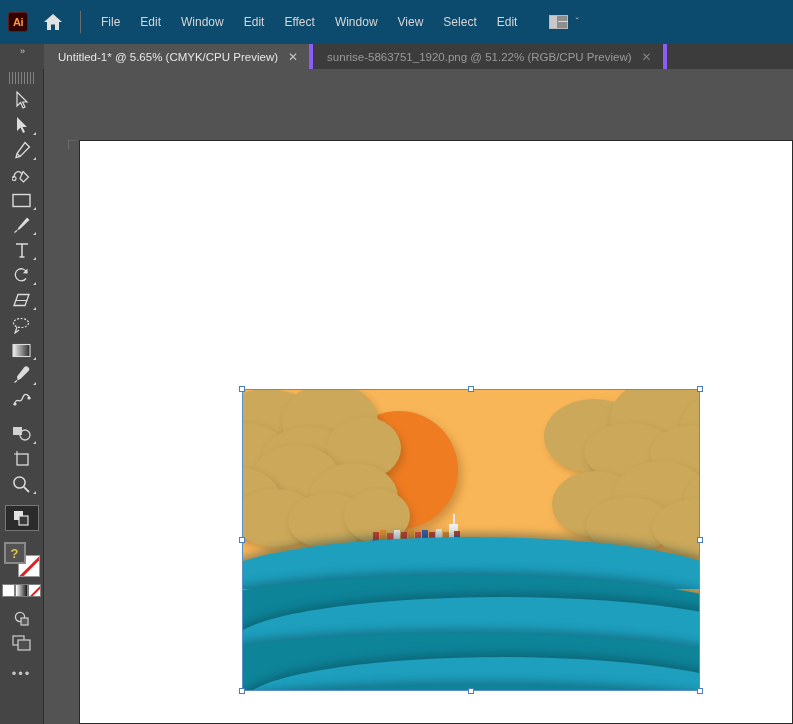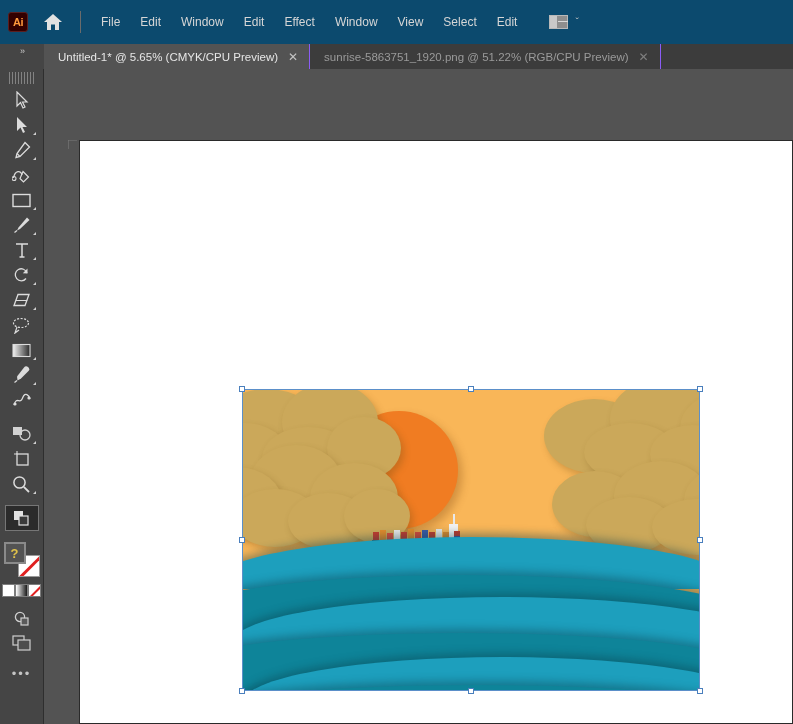--- a/index.html
+++ b/index.html
@@ -47,21 +47,21 @@
   }
   .tab-collapse {
     width: 44px; background: #454545; position: relative;
     display: flex; align-items: flex-start; justify-content: center;
     padding-top: 2px;
   }
   .tab-collapse .dchev { color: #c9c9c9; font-size: 9px; letter-spacing: -1px;}
   .tab {
     display: flex; align-items: center; gap: 10px;
     padding: 0 11px 0 14px; font-size: 11.5px; cursor: default;
-    border-right: 1px solid #8b5cf6;
+    border-right: 4px solid #8b5cf6;
   }
   .tab.active { background: #535353; color: #e6e6e6; }
   .tab.inactive { background: #3c3c3c; color: #9a9a9a; }
   .tab-close { font-size: 12px; opacity: .85; }
   .tab.active .tab-close { color: #d8d8d8; }
   .tab.inactive .tab-close { color: #8d8d8d; }
 
   
   .toolpanel {
     position: absolute; left: 0; top: 69px; width: 44px; height: 655px;

